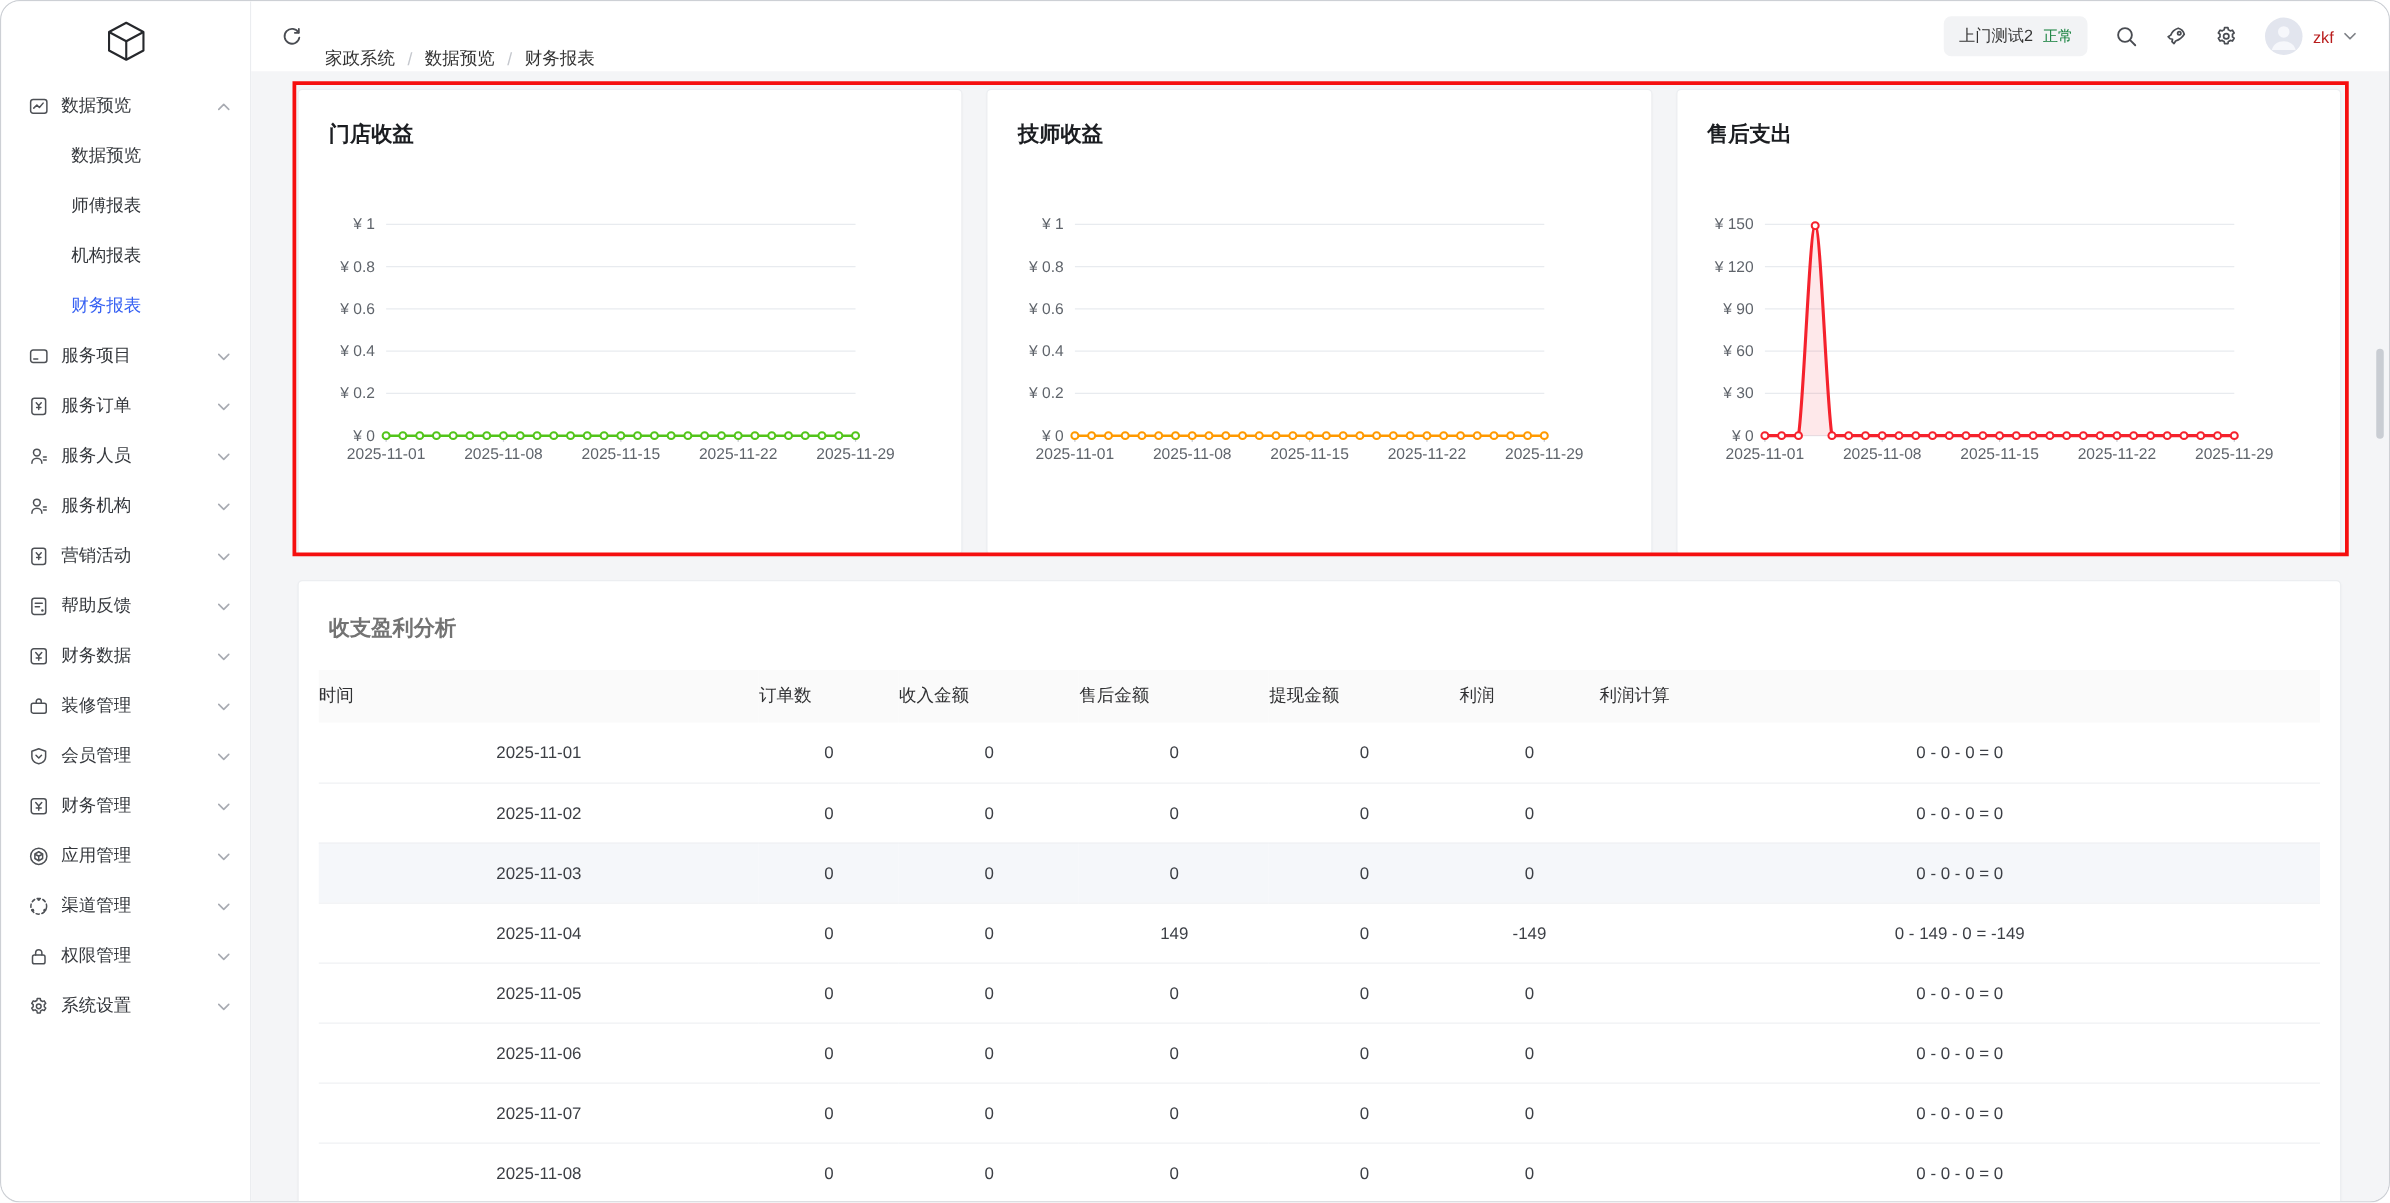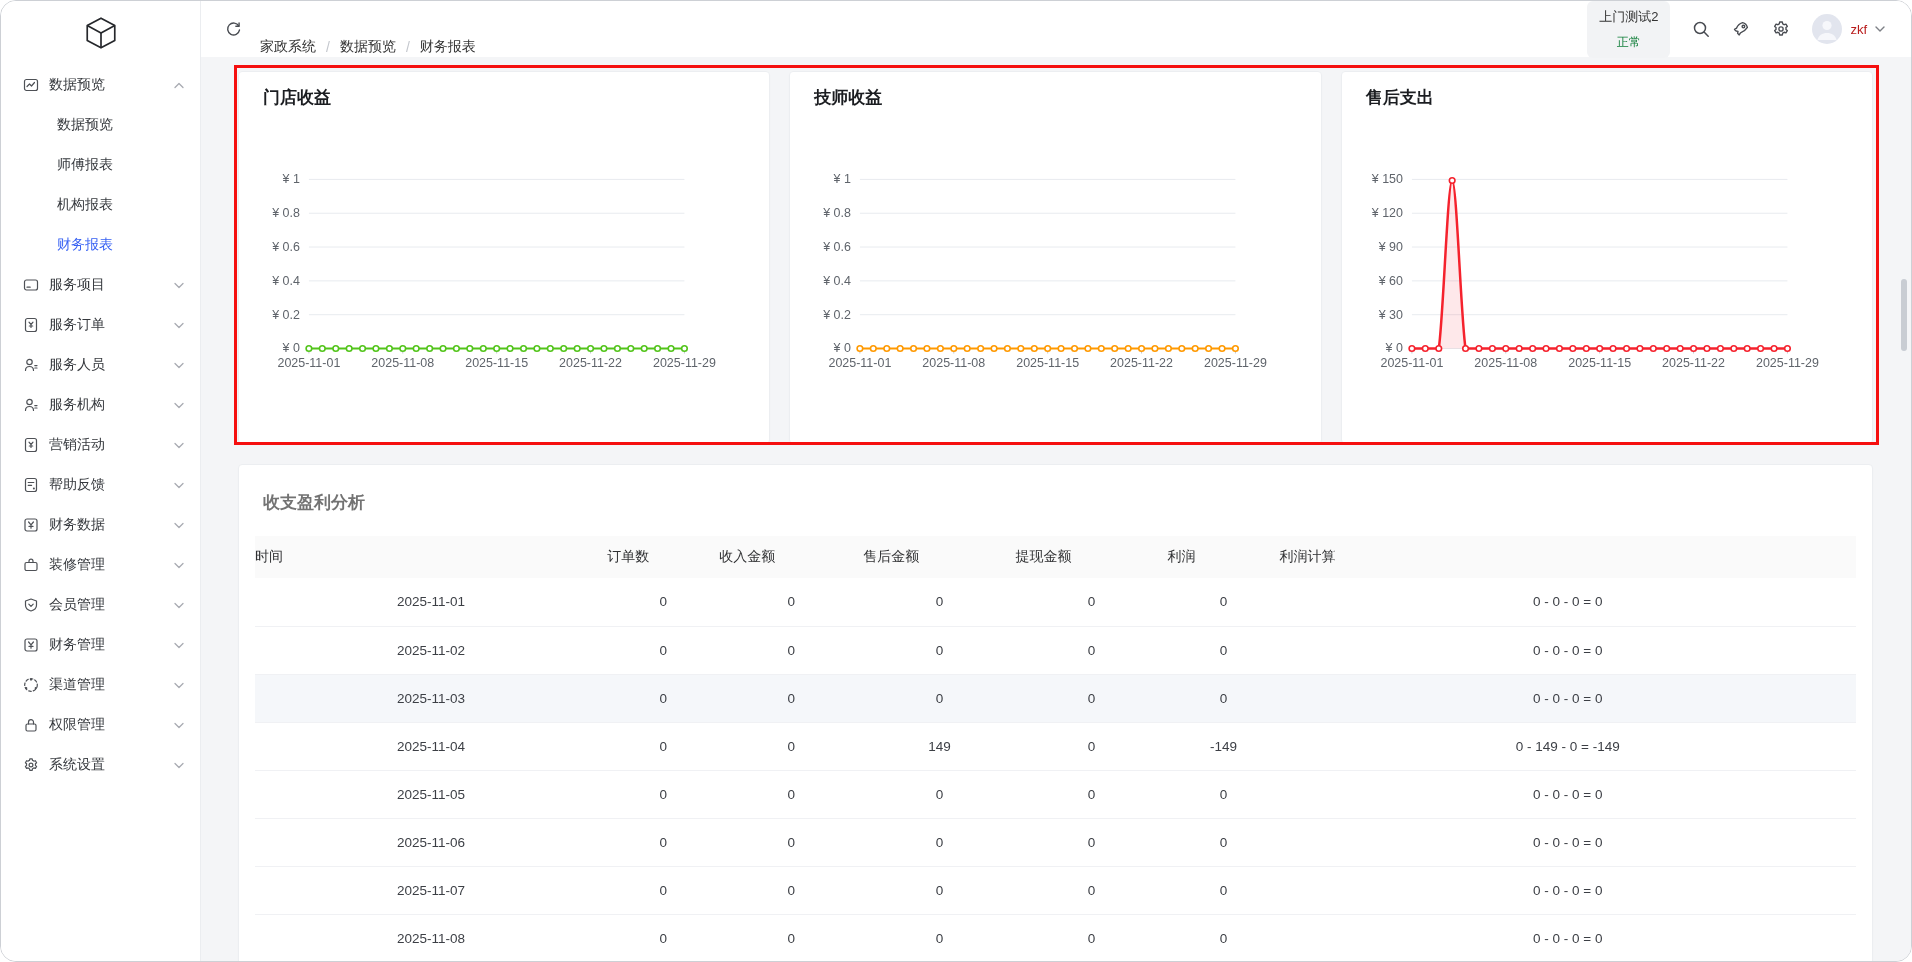--- a/index.html
+++ b/index.html
@@ -21,35 +21,35 @@
 
   
   .main { flex:1; display:flex; flex-direction:column; background:#f4f5f7; min-width:0; }
   .topbar { height:56px; background:#fff; display:flex; align-items:center; padding:0 26px 0 24px; }
   .icon-btn { background:none; border:none; color:#494c52; cursor:pointer; display:flex; align-items:center; padding:0; }
   .breadcrumb { display:flex; align-items:center; gap:10px; margin-left:18px; font-size:14px; color:#333;margin-top:36px; }
   .crumb { cursor:pointer; }
   .crumb-sep { color:#c4c7cd; }
   .topbar-right { margin-left:auto; display:flex; align-items:center; gap:22px; }
   .tenant-pill { background:#f2f3f5; border-radius:6px; padding:7px 12px; display:flex; align-items:center; gap:8px;
-                 font-size:13px; color:#333; cursor:pointer;flex-direction:column; }
+                 font-size:13px; color:#333; cursor:pointer; }
   .tenant-status { color:#15803d; font-size:12px; }
   .user { display:flex; align-items:center; gap:8px; cursor:pointer; }
   .avatar { width:30px; height:30px; border-radius:50%; background:#e2e5ee; overflow:hidden;
             display:flex; align-items:flex-end; justify-content:center; }
   .user-name { font-size:13px; color:#b91c1c; }
 
   .content { flex:1; padding:14px 38px 0 37px; position:relative; overflow:hidden; }
 
   
   .charts-wrap { position:relative; }
   .charts-row { display:flex; gap:19px; }
   .chart-card { flex:1; height:373px; background:#fff; border:1px solid #eceef1; border-radius:4px;
                 position:relative; box-shadow:0 1px 2px rgba(0,0,0,.02); }
-  .chart-title { position:absolute; top:14px; left:24px; font-size:17px; font-weight:bold; color:#1b1d21; z-index:2; }
+  .chart-title { position:absolute; top:24px; left:24px; font-size:17px; font-weight:bold; color:#1b1d21; z-index:2; }
   .chart-card svg.plot { position:absolute; left:0; top:0; width:100%; height:100%; }
   .annotation-box { position:absolute; top:-6px; left:-4px; right:-6px; bottom:-1px;
                     border:3px solid #f50f0f; pointer-events:none; z-index:5; }
 
   
   .table-card { margin-top:20px; background:#fff; border:1px solid #eceef1; border-radius:4px;
                 padding:26px 16px 16px; box-shadow:0 1px 2px rgba(0,0,0,.02); }
   .table-title { font-size:17px; font-weight:bold; color:#737373; margin:0 8px 22px; }
   table.report { width:100%; border-collapse:collapse; table-layout:fixed; }
   table.report th { background:#fafafa; height:42px; font-size:14px; font-weight:500; color:#303133; text-align:left; }
@@ -192,20 +192,30 @@
           <svg class="chev" width="10" height="7" viewBox="0 0 10 7" fill="none" stroke="currentColor" stroke-width="1.3" stroke-linecap="round" stroke-linejoin="round">
             <polyline points="1,1.5 5,5.5 9,1.5"></polyline>
           </svg>
         </div>
         <div class="side-item">
           <svg class="ic" width="16" height="16" viewBox="0 0 16 16" fill="none" stroke="currentColor" stroke-width="1.2" stroke-linecap="round" stroke-linejoin="round">
             <rect x="2" y="2" width="12" height="12" rx="2"></rect>
             <path d="M5.6 5l2.4 2.8L10.4 5M8 7.8v3.4M6 9.4h4"></path>
           </svg>
           <span>财务管理</span>
+          <svg class="chev" width="10" height="7" viewBox="0 0 10 7" fill="none" stroke="currentColor" stroke-width="1.3" stroke-linecap="round" stroke-linejoin="round">
+            <polyline points="1,1.5 5,5.5 9,1.5"></polyline>
+          </svg>
+        </div>
+        <div class="side-item">
+          <svg class="ic" width="16" height="16" viewBox="0 0 16 16" fill="none" stroke="currentColor" stroke-width="1.2" stroke-linecap="round" stroke-linejoin="round">
+            <circle cx="8" cy="8" r="6.5"></circle>
+            <path d="M8 4.4l3.1 1.8v3.6L8 11.6 4.9 9.8V6.2zM4.9 6.2L8 8l3.1-1.8M8 8v3.6"></path>
+          </svg>
+          <span>应用管理</span>
           <svg class="chev" width="10" height="7" viewBox="0 0 10 7" fill="none" stroke="currentColor" stroke-width="1.3" stroke-linecap="round" stroke-linejoin="round">
             <polyline points="1,1.5 5,5.5 9,1.5"></polyline>
           </svg>
         </div>
         <div class="side-item">
           <svg class="ic" width="16" height="16" viewBox="0 0 16 16" fill="none" stroke="currentColor" stroke-width="1.2" stroke-linecap="round" stroke-linejoin="round">
             <circle cx="8" cy="8" r="6.3" stroke-dasharray="2.6 2.1"></circle>
             <circle cx="8" cy="2.6" r="1.15" fill="currentColor" stroke="none"></circle>
             <circle cx="3.2" cy="11.2" r="1.15" fill="currentColor" stroke="none"></circle>
             <circle cx="12.8" cy="11.2" r="1.15" fill="currentColor" stroke="none"></circle>

